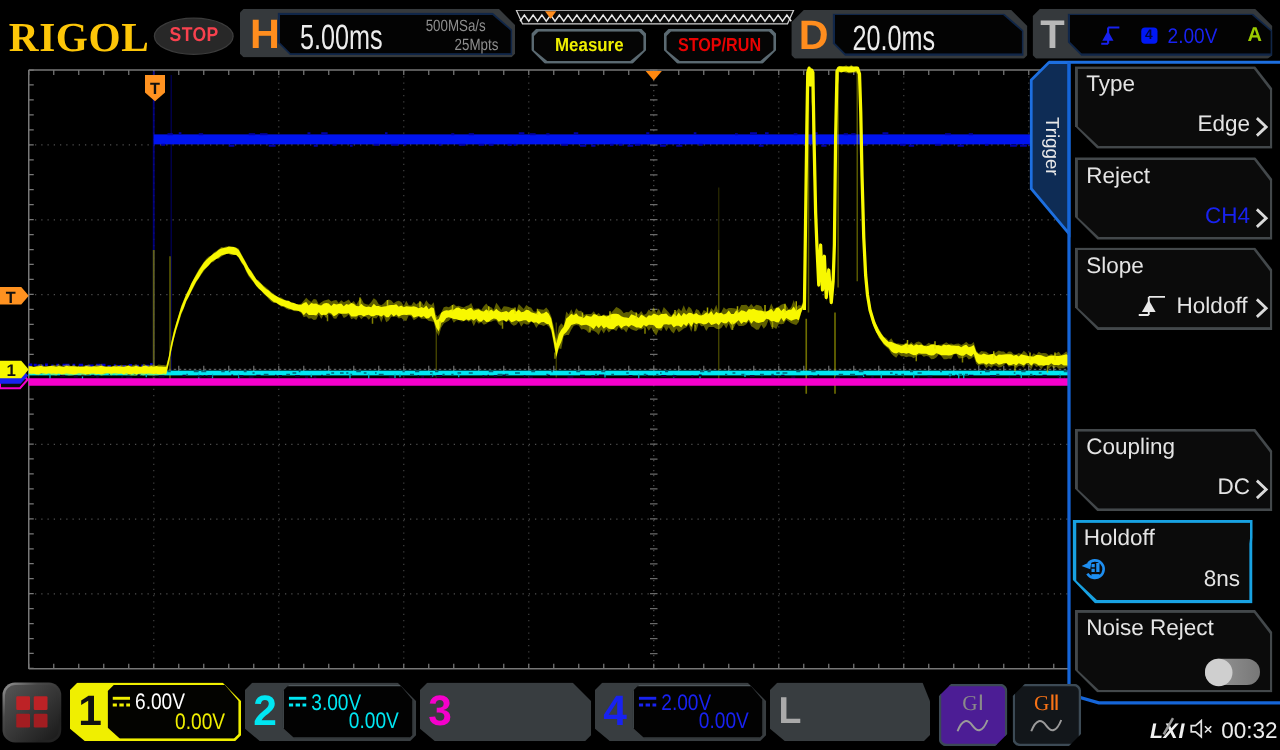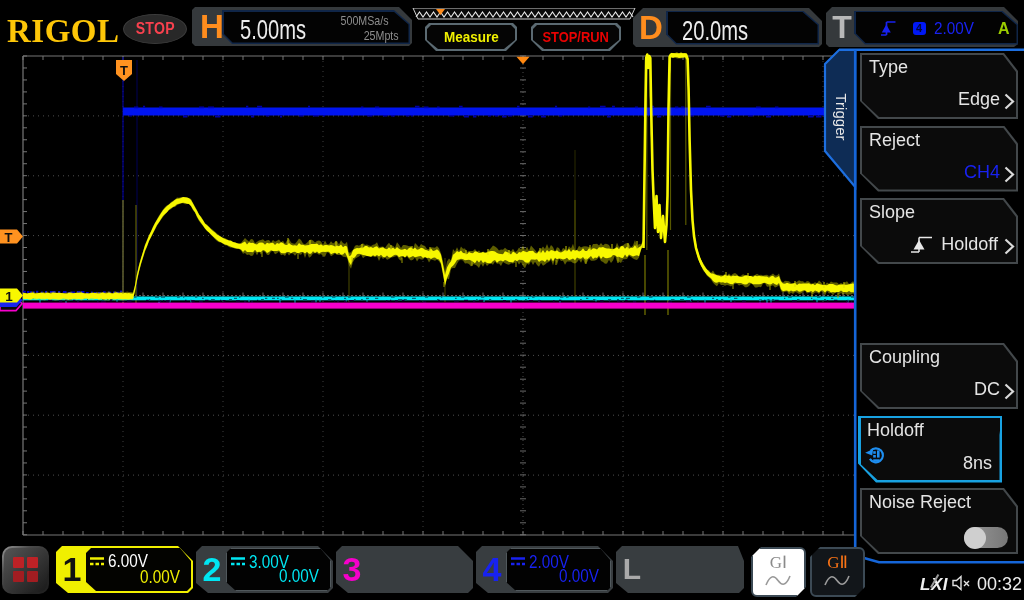--- a/index.html
+++ b/index.html
@@ -253,21 +253,21 @@
       </svg>
   <div class="chv1" style="color:#1822f0"><span class="sq" style="transform:scaleX(0.85)">2.00V</span></div>
   <div class="chv2" style="color:#1822f0"><span class="sq" style="transform:scaleX(0.85);transform-origin:right center">0.00V</span></div>
  </div>
 </div>
 
 <div class="chO cut1" style="left:616px;width:128px;background:#383d40">
  <div class="chnum" style="color:#aaa;font-size:30px">L</div>
 </div>
 
-<div class="abs" style="left:751px;top:547px;width:51px;height:46px;background:#ffffff;border:2px solid #3c4a55;border-radius:6px;clip-path:polygon(0 10px,10px 0,100% 0,100% calc(100% - 10px),calc(100% - 10px) 100%,0 100%)">
+<div class="abs" style="left:751px;top:547px;width:51px;height:46px;background:#4c1d95;border:2px solid #3c4a55;border-radius:6px;clip-path:polygon(0 10px,10px 0,100% 0,100% calc(100% - 10px),calc(100% - 10px) 100%,0 100%)">
  <div style="position:absolute;left:0;top:3px;width:100%;text-align:center;font-family:'Liberation Serif',serif;font-size:17px;color:#8a8a8a">GⅠ</div>
  <svg style="position:absolute;left:12px;top:24px" width="26" height="15" viewBox="0 0 26 15">
       <path d="M1,12 C5,2 9,2 13,7.5 C17,13 21,13 25,3" stroke="#9a9a9a" stroke-width="1.6" fill="none"></path>
     </svg>
 </div>
 <div class="abs" style="left:810px;top:547px;width:51px;height:46px;background:#12161a;border:2px solid #3c4a55;border-radius:6px;clip-path:polygon(0 10px,10px 0,100% 0,100% calc(100% - 10px),calc(100% - 10px) 100%,0 100%)">
  <div style="position:absolute;left:0;top:3px;width:100%;text-align:center;font-family:'Liberation Serif',serif;font-size:17px;color:#f97316">GⅡ</div>
  <svg style="position:absolute;left:12px;top:24px" width="26" height="15" viewBox="0 0 26 15">
       <path d="M1,12 C5,2 9,2 13,7.5 C17,13 21,13 25,3" stroke="#9a9a9a" stroke-width="1.6" fill="none"></path>
     </svg>

